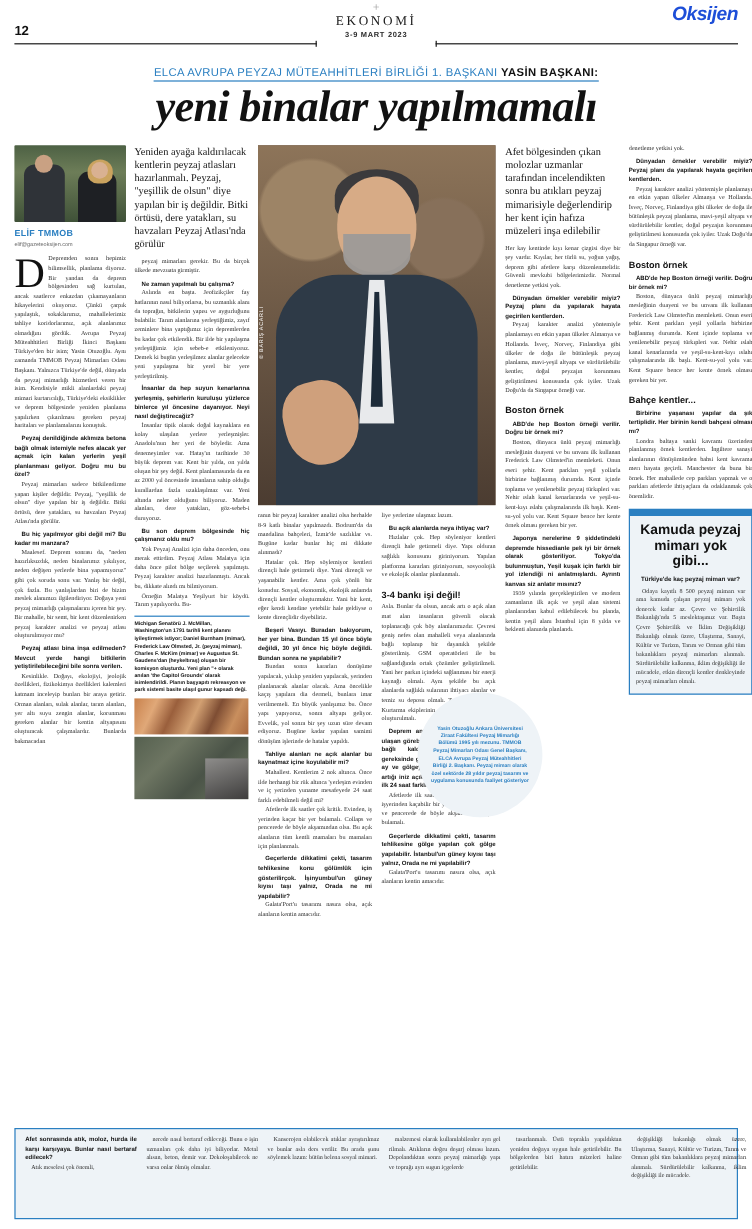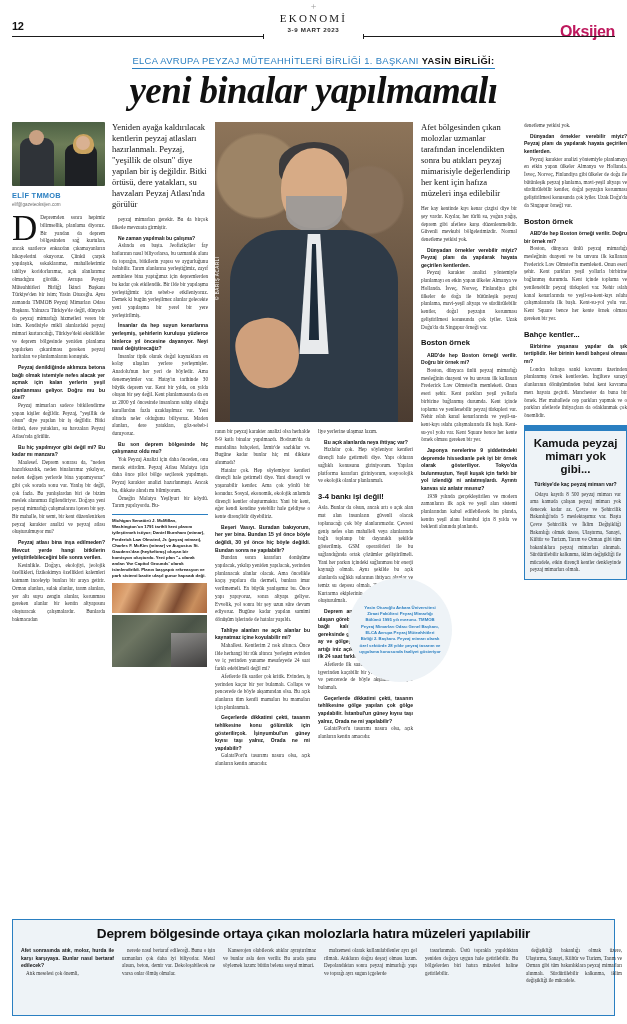--- a/index.html
+++ b/index.html
@@ -13,21 +13,21 @@
   }
   .page{position:relative;width:627px;height:1024px;box-sizing:border-box;padding:0 12px;}
 
   
   .masthead{position:relative;height:46px;}
   .folio{position:absolute;left:0;top:20px;font-family:"Liberation Sans",sans-serif;font-weight:bold;font-size:11px;color:#111;letter-spacing:-.3px;}
   .crossmark{position:absolute;left:50%;top:2px;transform:translateX(-50%);font-size:10px;color:#9a9a9a;line-height:1;}
   .section-title{position:absolute;left:50%;top:13px;transform:translateX(-50%);text-align:center;white-space:nowrap;}
   .section-title .name{font-family:Liberation Serif, serif;font-size:11px;letter-spacing:2.2px;color:#1b1b1b;line-height:1;}
   .section-title .date{font-family:"Liberation Sans",sans-serif;font-size:6.2px;font-weight:bold;letter-spacing:.6px;color:#2a2a2a;margin-top:3px;line-height:1;}
-  .brand{position:absolute;right:0;top:23px;font-family:"Liberation Sans",sans-serif;font-weight:bold;font-size:16px;color:#be185d;letter-spacing:-.4px;}
+  .brand{position:absolute;right:0;top:4px;font-family:"Liberation Sans",sans-serif;font-weight:bold;font-style:italic;font-size:16px;color:#1d4ed8;letter-spacing:-.4px;}
   .rule-left{position:absolute;left:0;top:36px;width:252px;height:1px;background:#1b1b1b;}
   .rule-left:after{content:"";position:absolute;right:0;top:-2px;width:1px;height:5px;background:#1b1b1b;}
   .rule-right{position:absolute;right:0;top:36px;width:252px;height:1px;background:#1b1b1b;}
   .rule-right:after{content:"";position:absolute;left:0;top:-2px;width:1px;height:5px;background:#1b1b1b;}
 
   
   .kicker{text-align:center;font-family:"Liberation Sans",sans-serif;font-size:9.4px;letter-spacing:.35px;color:#2a7fc1;border-bottom:1px solid #2a7fc1;display:inline-block;padding-bottom:2px;line-height:1.1;}
   .kicker b{color:#111;}
   .kicker-wrap{text-align:center;margin-top:4px;}
   .headline1{font-size:39px;line-height:1.02;text-align:center;margin:9px 0 0 0;letter-spacing:-.6px;font-weight:normal;}
@@ -123,21 +123,21 @@
     <div class="section-title">
       <div class="name">EKONOMİ</div>
       <div class="date">3-9 MART 2023</div>
     </div>
     <div class="brand">Oksijen</div>
     <div class="rule-left"></div>
     <div class="rule-right"></div>
   </div>
 
   <div class="kicker-wrap">
-    <span class="kicker"><span>ELCA AVRUPA PEYZAJ MÜTEAHHİTLERİ BİRLİĞİ 1. BAŞKANI </span><b>YASİN BİRLİĞİ:</b></span>
+    <span class="kicker"><span>ELCA AVRUPA PEYZAJ MÜTEAHHİTLERİ BİRLİĞİ 1. BAŞKANI </span><b>YASİN BAŞKANI:</b></span>
   </div>
   <h1 class="headline2">yeni binalar yapılmamalı</h1>
 
   <div class="grid">
 
     <div class="col c1">
       <div class="byline-photo">
         <div class="b1"></div>
         <div class="b1h"></div>
         <div class="b2"></div>
@@ -238,21 +238,20 @@
         <div class="kq">Türkiye'de kaç peyzaj mimarı var?</div>
         <p>Odaya kayıtlı 8 500 peyzaj mimarı var ama kamuda çalışan peyzaj mimarı yok denecek kadar az. Çevre ve Şehircilik Bakanlığı'nda 5 meslektaşımız var. Başta Çevre Şehircilik ve İklim Değişikliği Bakanlığı olmak üzere, Ulaştırma, Sanayi, Kültür ve Turizm, Tarım ve Orman gibi tüm bakanlıklara peyzaj mimarları alınmalı. Sürdürülebilir kalkınma, iklim değişikliği ile mücadele, etkin dirençli kentler denkleyinde peyzaj mimarları olmalı.</p>
       </div>
     </div>
 
     <div class="bubble">Yasin Otuzoğlu Ankara Üniversitesi Ziraat Fakültesi Peyzaj Mimarlığı Bölümü 1995 yılı mezunu. TMMOB Peyzaj Mimarları Odası Genel Başkanı, ELCA Avrupa Peyzaj Müteahhitleri Birliği 2. Başkanı. Peyzaj mimarı olarak özel sektörde 28 yıldır peyzaj tasarım ve uygulama konusunda faaliyet gösteriyor</div>
 
   </div>
 
   <div class="banner">
-    <h2>Deprem bölgesinde ortaya çıkan molozlarla hatıra müzeleri yapılabilir</h2>
     <div class="banner-cols">
       <div class="bcol bc1">
         <p class="lead">Afet sonrasında atık, moloz, hurda ile karşı karşıyaya. Bunlar nasıl bertaraf edilecek?</p>
         <p>Atık meselesi çok önemli,</p>
       </div>
       <div class="bcol bc2">
         <p>nerede nasıl bertaraf edileceği. Bunu o işin uzmanları çok daha iyi biliyorlar. Metal alısan, beton, demir var. Dekoloşabilecek ne varsa onlar ölmüş olmalar.</p>
       </div>
       <div class="bcol bc3">
         <p>Kanserojen olabilecek atıklar ayrıştırılmaz ve bunlar asla ders verilir. Bu arada şunu söylemek lazım: bütün belena sosyal mimari.</p>

